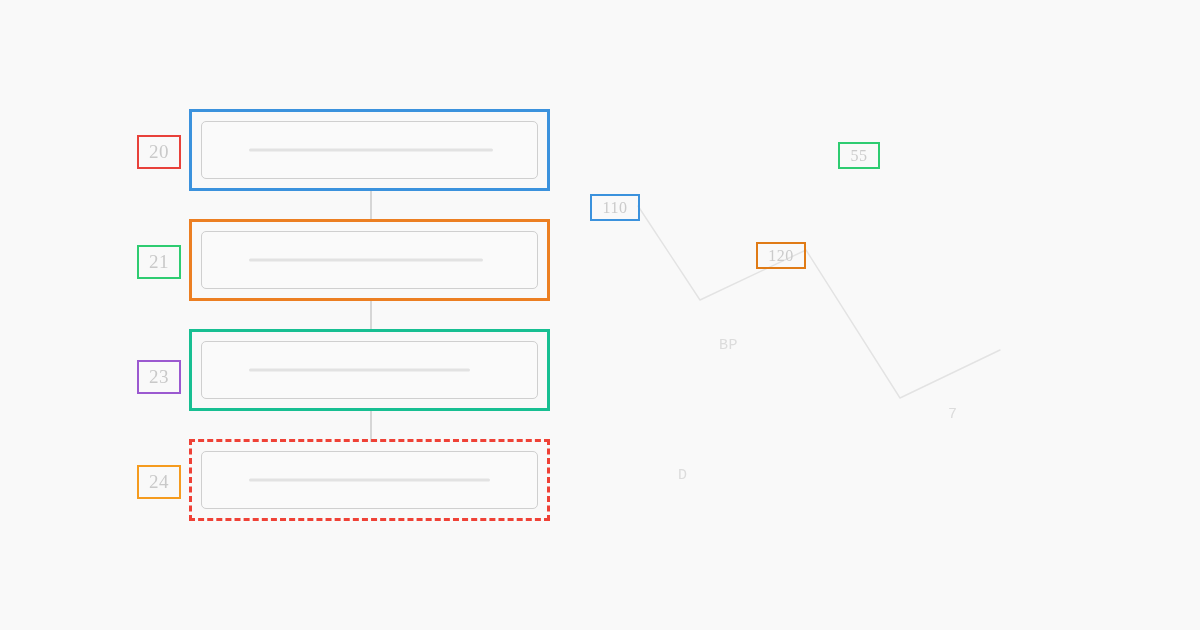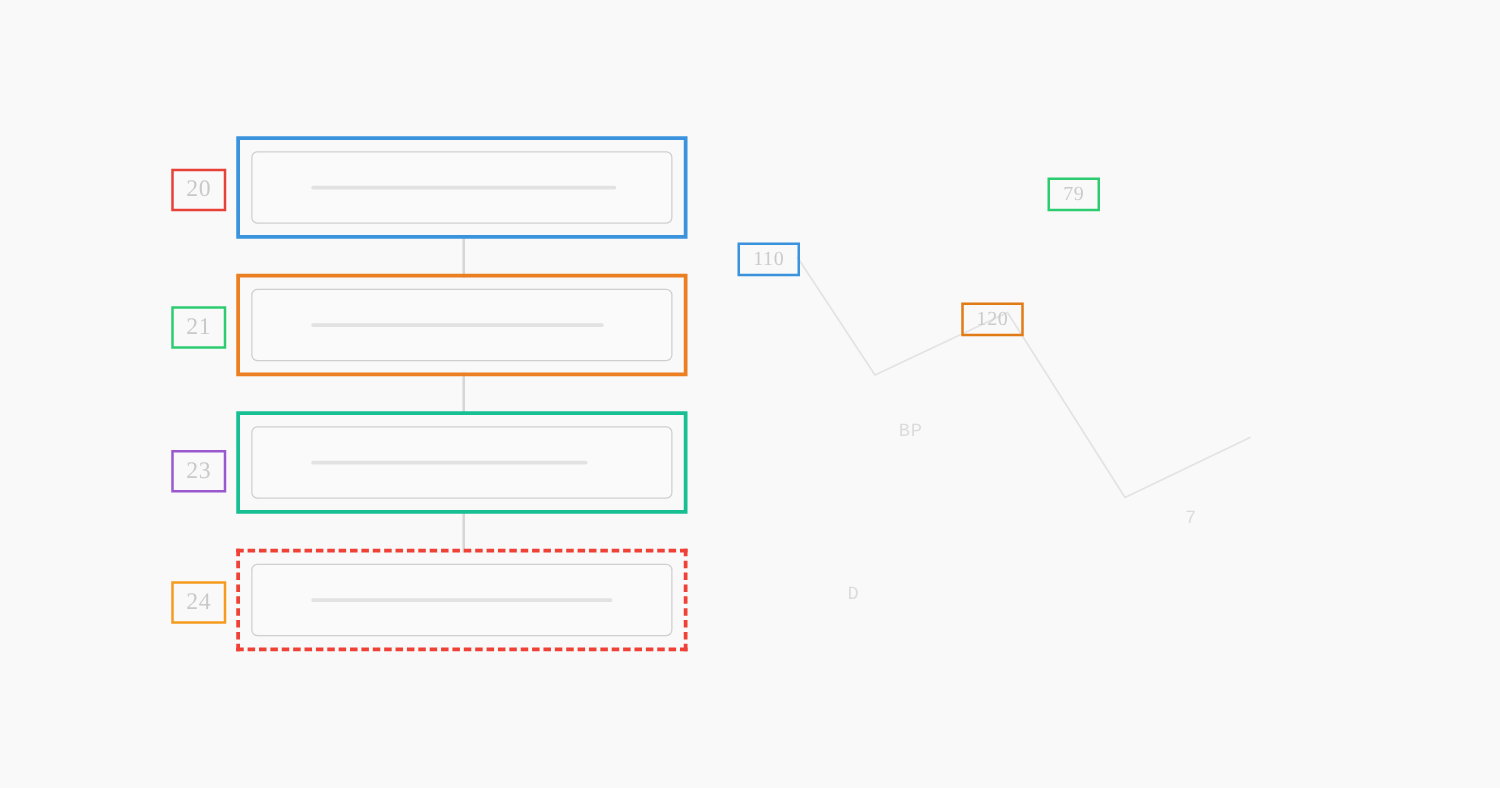--- a/index.html
+++ b/index.html
@@ -173,23 +173,23 @@
 
   <div class="sparkline-panel">
     <svg width="640" height="630">
       <polyline id="sparkline-path" fill="none" stroke-linejoin="round" stroke-linecap="round" points="78,206 140,300 246,250 340,398 440,350" stroke="#e3e3e3" stroke-width="1.4"></polyline>
     </svg>
 
     <div class="node-box" style="left: 30px; top: 194px; width: 50px; height: 27px; border-color: rgb(59, 146, 221);">
       <span>110</span>
     </div>
     <div class="node-box" style="left: 278px; top: 142px; width: 42px; height: 27px; border-color: rgb(46, 204, 113);">
-      <span>79</span>
+      <span>55</span>
     </div>
-    <div class="node-box" style="left: 209px; top: 242px; width: 50px; height: 27px; border-color: rgb(224, 123, 22); justify-content: center;">
+    <div class="node-box" style="left: 196px; top: 242px; width: 50px; height: 27px; border-color: rgb(224, 123, 22); justify-content: center;">
       <span>120</span>
     </div>
 
     <div class="floating-label" style="left: 159px; top: 337px;">BP</div>
     <div class="floating-label" style="left: 388px; top: 406px;">7</div>
     <div class="floating-label" style="left: 118px; top: 467px;">D</div>
   </div>
 
 </div>
 

